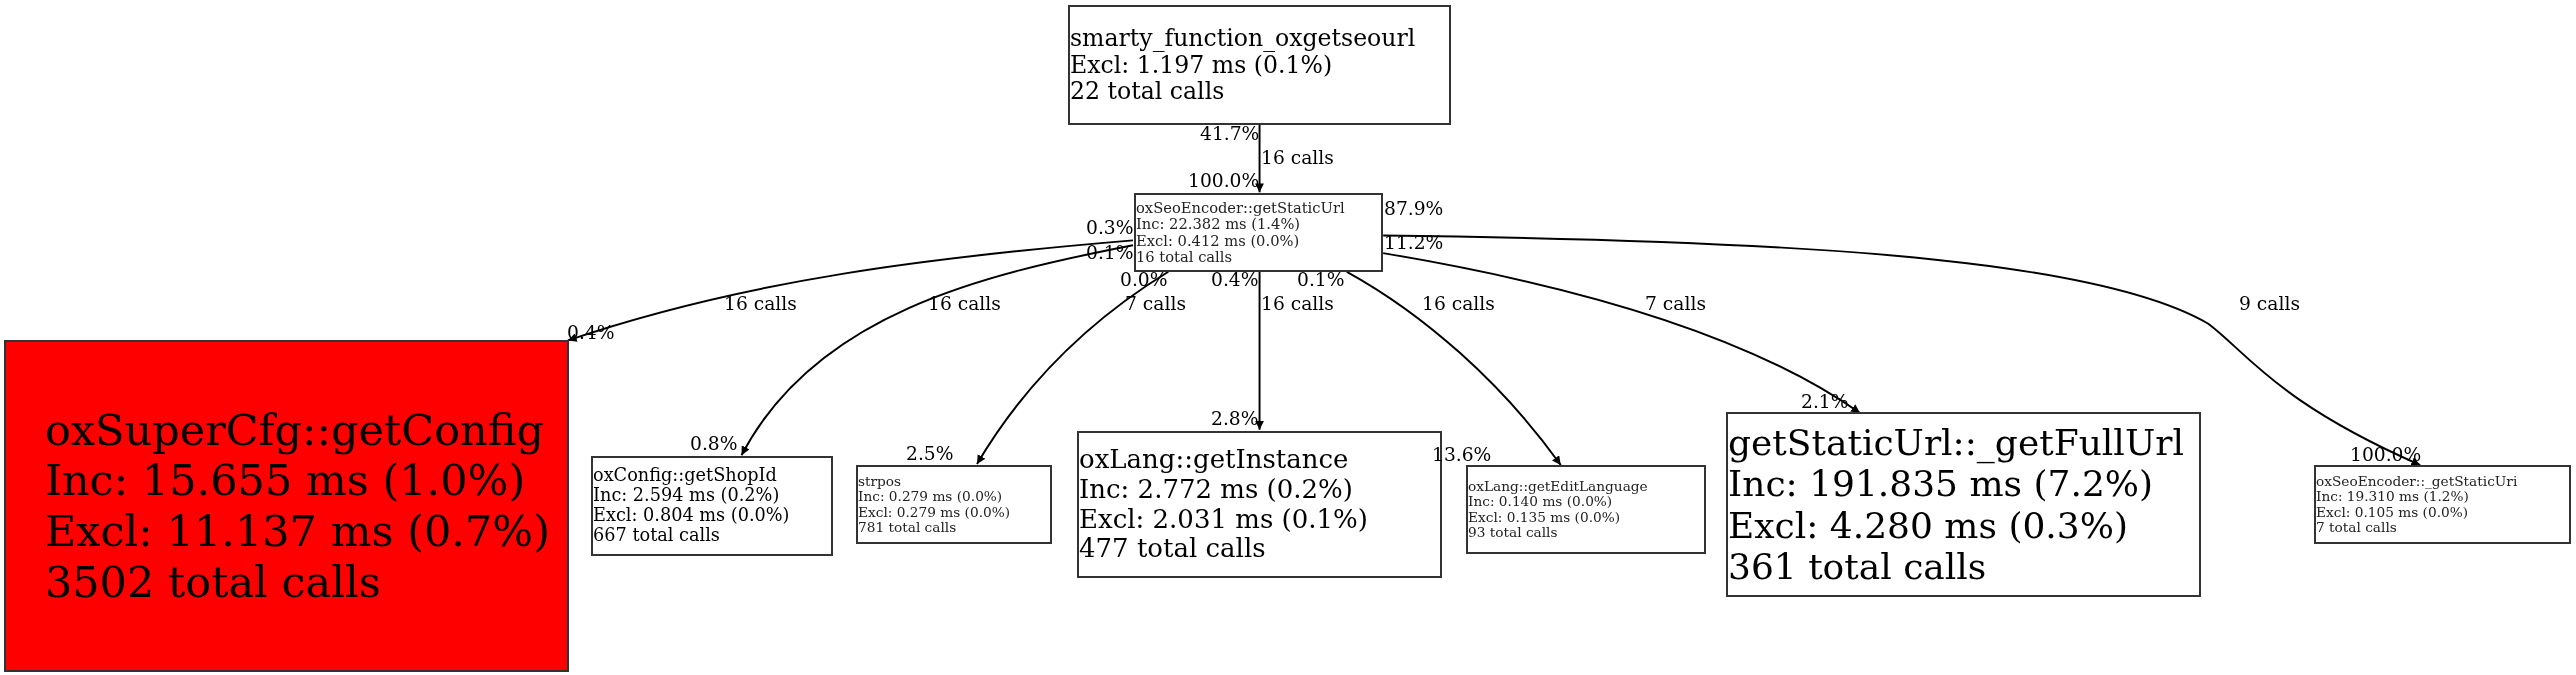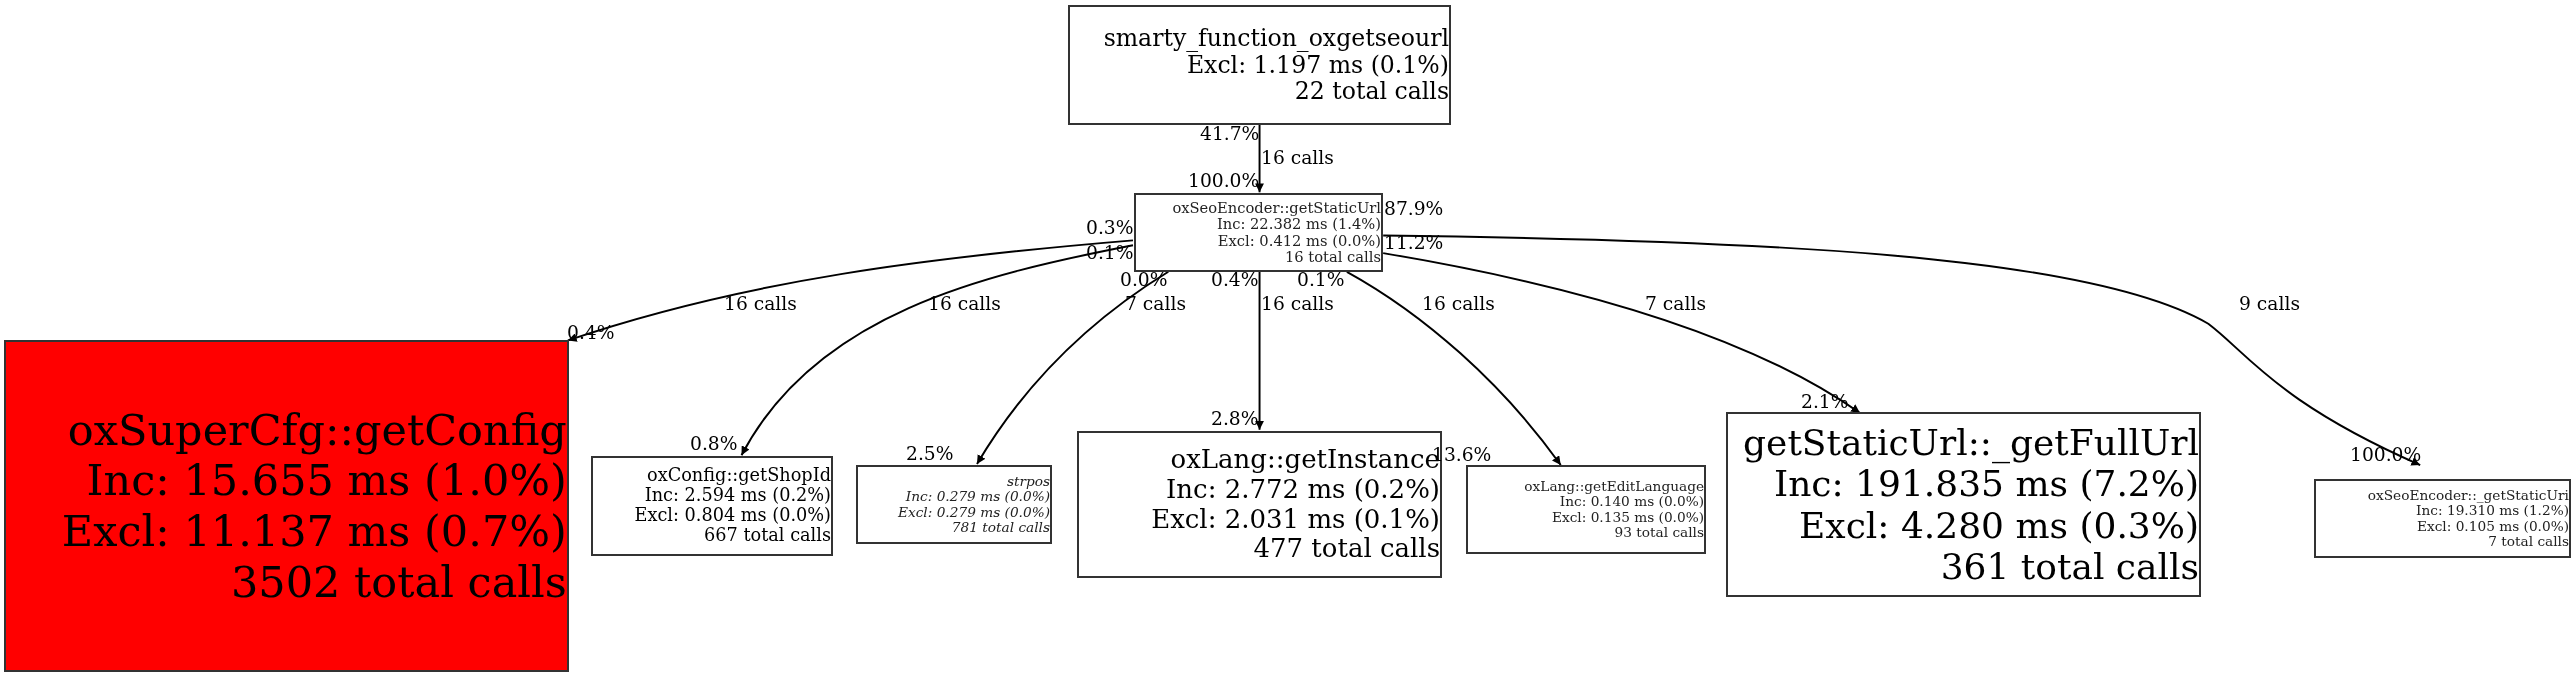--- a/index.html
+++ b/index.html
@@ -1,23 +1,23 @@
 <!DOCTYPE html>
 <html><head>
 <meta charset="utf-8">
 <style>
   html, body { margin: 0; padding: 0; background: #ffffff; }
   body { width: 2576px; height: 675px; position: relative; overflow: hidden;
          font-family: "DejaVu Serif", "Liberation Serif", serif; color: #000; }
   svg#graph { position: absolute; left: 0; top: 0; }
   .node { position: absolute; box-sizing: border-box; border: 2px solid #333;
           background: #fff; display: flex; flex-direction: column;
-          align-items: flex-end; justify-content: center; text-align: center;
+          align-items: flex-start; justify-content: center; text-align: center;
           line-height: 1.12; white-space: nowrap; }
-  .node.hot { background: #ff0000; }
+  .node.hot { background: #ff0000; padding-left: 39px; }
   .lbl { position: absolute; white-space: nowrap; font-size: 18.7px; line-height: 1; }
   .pct { position: absolute; white-space: nowrap; font-size: 18.7px; line-height: 1; }
 </style>
 </head>
 <body>
 
 <svg id="graph" width="2576" height="675" viewBox="0 0 2624 688">
   <defs>
     <marker id="arrow" viewBox="0 0 10 10" refX="10" refY="5" markerWidth="9" markerHeight="9" orient="auto-start-reverse" markerUnits="userSpaceOnUse">
       <path d="M0,0 L10,5 L0,10 z" fill="#000"></path>
@@ -53,21 +53,21 @@
   <span>3502 total calls</span>
 </div>
 
 <div class="node" style="left:591px;top:456px;width:242px;height:100px;font-size:17.7px;">
   <span>oxConfig::getShopId</span>
   <span>Inc: 2.594 ms (0.2%)</span>
   <span>Excl: 0.804 ms (0.0%)</span>
   <span>667 total calls</span>
 </div>
 
-<div class="node" style="left:856px;top:465px;width:196px;height:79px;font-size:13.7px;line-height:1.12;color:#222;font-style:italic;">
+<div class="node" style="left:856px;top:465px;width:196px;height:79px;font-size:13.7px;line-height:1.12;color:#222;">
   <span>strpos</span>
   <span>Inc: 0.279 ms (0.0%)</span>
   <span>Excl: 0.279 ms (0.0%)</span>
   <span>781 total calls</span>
 </div>
 
 <div class="node" style="left:1077px;top:431px;width:365px;height:147px;font-size:26px;line-height:1.15;">
   <span>oxLang::getInstance</span>
   <span>Inc: 2.772 ms (0.2%)</span>
   <span>Excl: 2.031 ms (0.1%)</span>
@@ -81,21 +81,21 @@
   <span>93 total calls</span>
 </div>
 
 <div class="node" style="left:1726px;top:412px;width:475px;height:185px;font-size:36px;line-height:1.15;">
   <span>getStaticUrl::_getFullUrl</span>
   <span>Inc: 191.835 ms (7.2%)</span>
   <span>Excl: 4.280 ms (0.3%)</span>
   <span>361 total calls</span>
 </div>
 
-<div class="node" style="left:2314px;top:465px;width:257px;height:79px;font-size:13.7px;line-height:1.12;color:#222;margin-top:14px;">
+<div class="node" style="left:2314px;top:465px;width:257px;height:79px;font-size:13.7px;line-height:1.12;color:#222;">
   <span>oxSeoEncoder::_getStaticUri</span>
   <span>Inc: 19.310 ms (1.2%)</span>
   <span>Excl: 0.105 ms (0.0%)</span>
   <span>7 total calls</span>
 </div>
 
 <span class="lbl" style="left:1261px;top:149px;">16 calls</span>
 <span class="lbl" style="left:724px;top:295px;">16 calls</span>
 <span class="lbl" style="left:928px;top:295px;">16 calls</span>
 <span class="lbl" style="left:1125px;top:295px;">7 calls</span>

